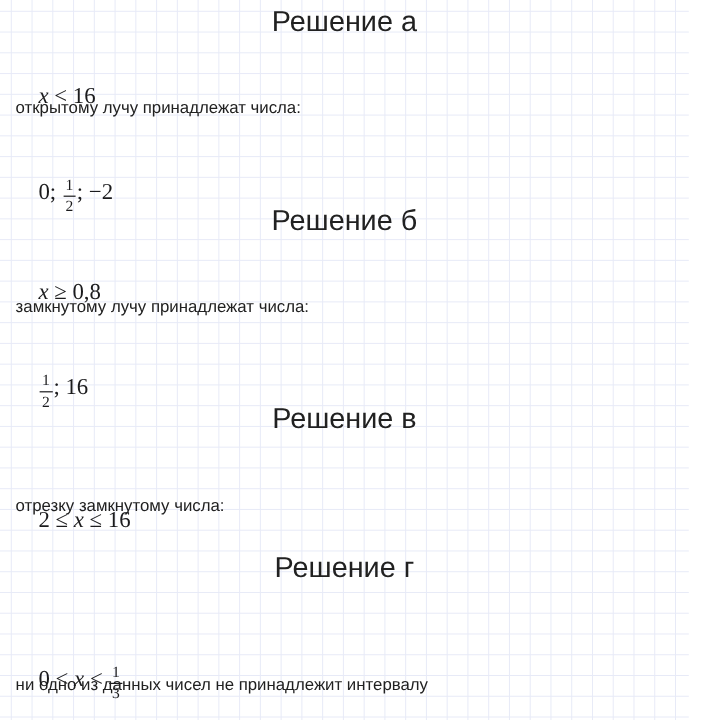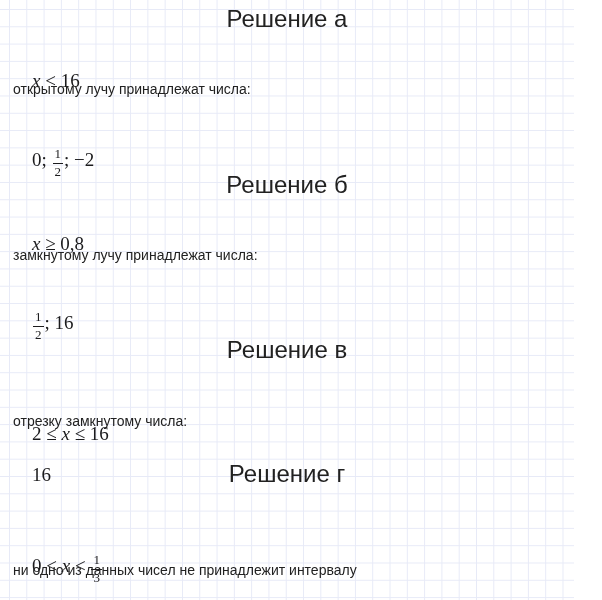--- a/index.html
+++ b/index.html
@@ -95,23 +95,20 @@
   <div class="desc" style="top:247px">замкнутому лучу принадлежат числа:</div>
   <div class="math" style="top:287px">
     <span class="frac"><span class="num">1</span><span class="den">2</span></span><span>; 16</span>
   </div>
 
   <h2 class="heading" style="top:336px">Решение в</h2>
   <div class="math" style="top:400px">
     <span>2 ≤ </span><span class="mi">x</span><span> ≤ 16</span>
   </div>
   <div class="desc" style="top:413px">отрезку замкнутому числа:</div>
-  <div class="math" style="top:441px">
-    <span>16</span>
-  </div>
 
   <h2 class="heading" style="top:460px">Решение г</h2>
   <div class="math" style="top:530px">
     <span>0 &lt; </span><span class="mi">x</span><span> &lt; </span><span class="frac"><span class="num">1</span><span class="den">3</span></span>
   </div>
   <div class="desc" style="top:562px">ни одно из данных чисел не принадлежит интервалу</div>
 
 </div>
 
 </body></html>

